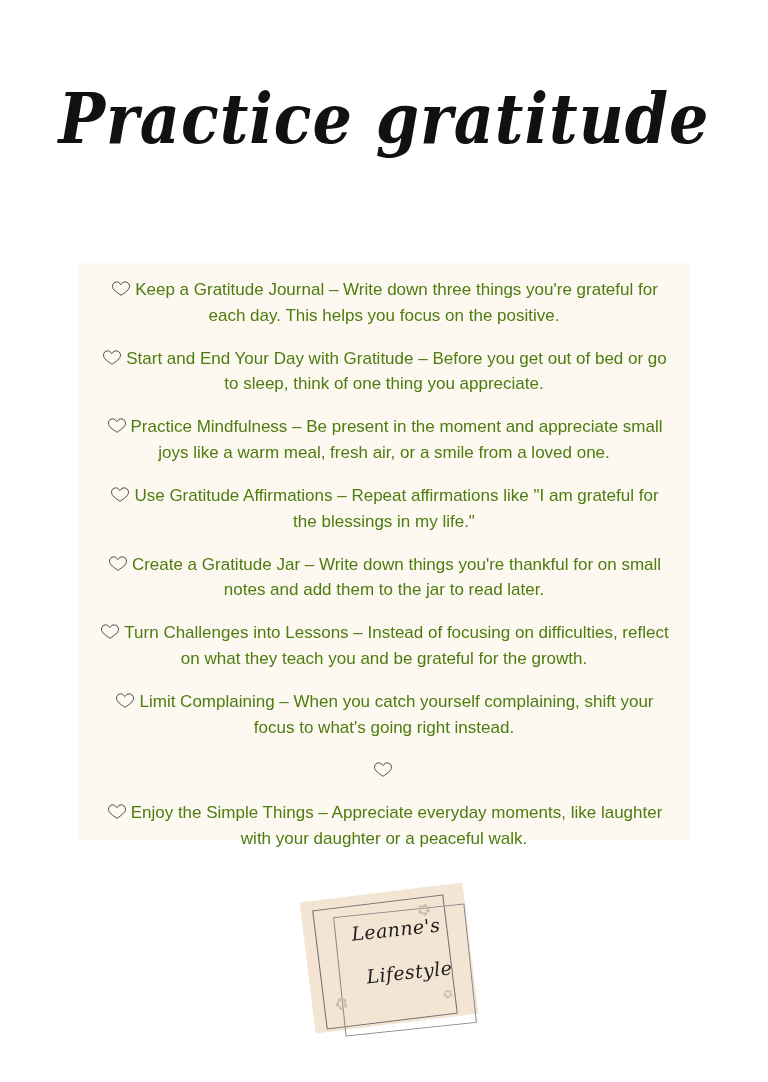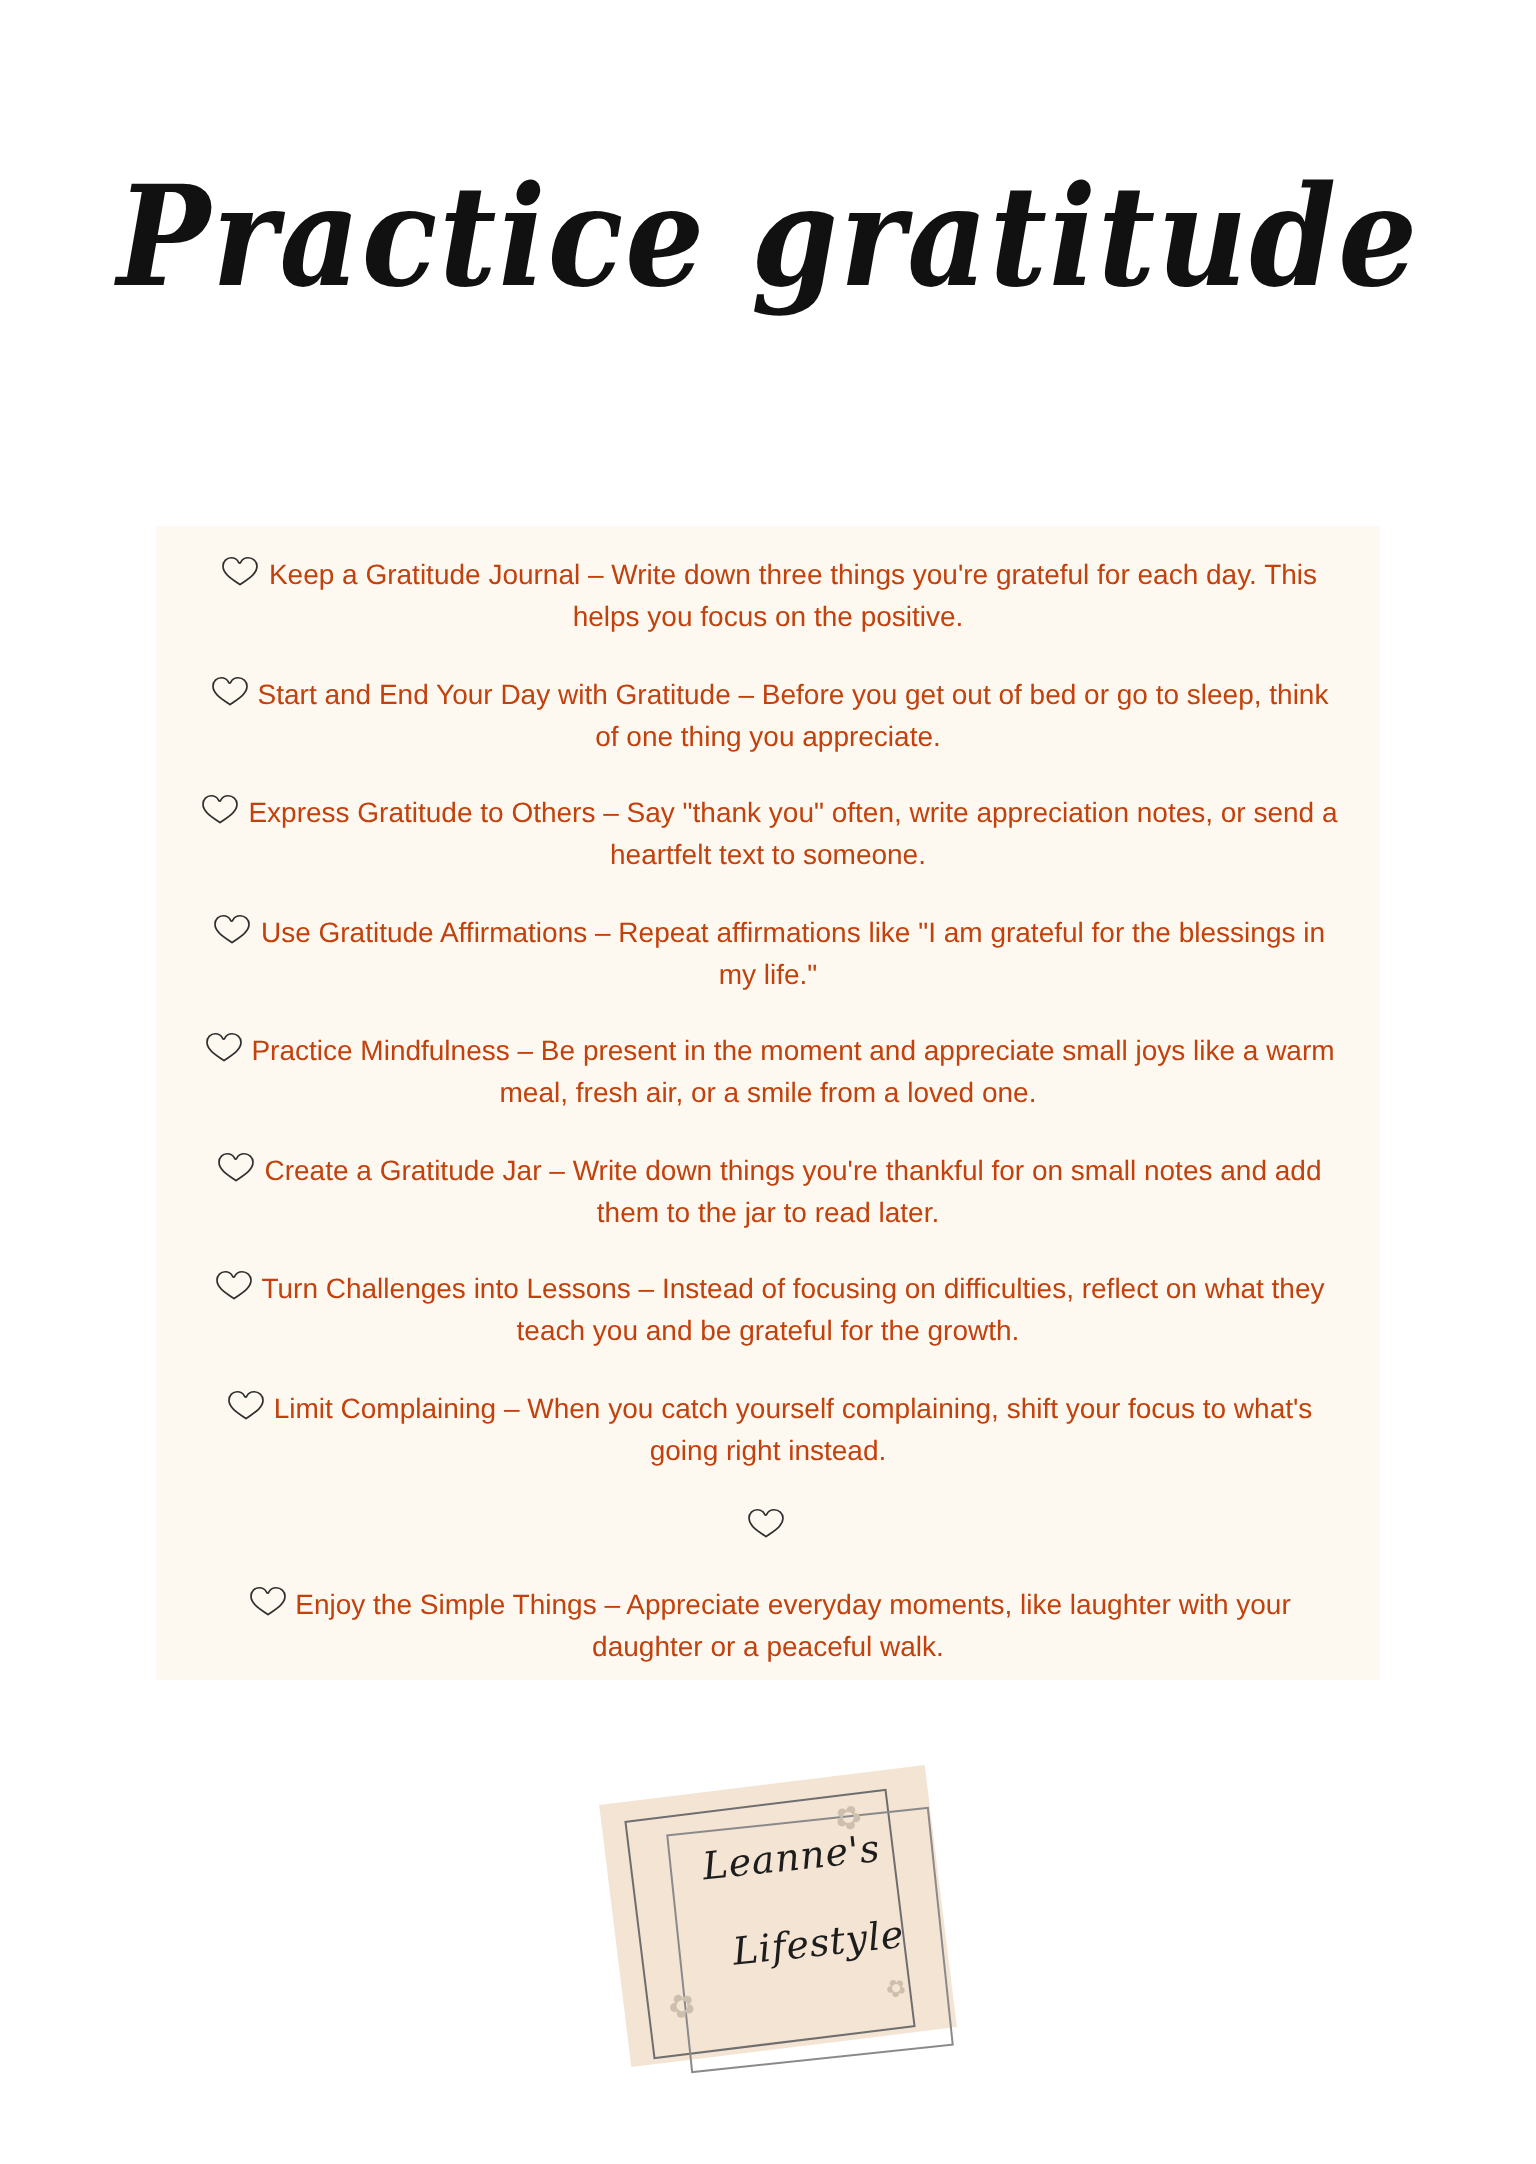--- a/index.html
+++ b/index.html
@@ -57,23 +57,23 @@
     top: 0;
     width: 612px;
     padding: 14px 8px 0 8px;
     box-sizing: border-box;
   }
   .item {
     display: block;
     margin: 0 0 17px 0;
     padding: 0 12px;
     text-align: center;
-    font-size: 14px;
+    font-size: 17px;
     line-height: 1.52;
-    color: #c2410c;
+    color: #4d7c0f;
     position: relative;
   }
   .item .heart {
     display: inline-block;
     vertical-align: -2px;
     margin-right: 3px;
   }
   .item .txt {
     display: inline;
   }
@@ -169,42 +169,35 @@
       </div>
 
       <div class="item">
         <span class="heart">
           <svg width="22" height="17" viewBox="0 0 24 20">
               <path d="M12 18C7 14.5 2 11.6 2 7.2 2 4.3 4.2 2.2 6.8 2.2c1.9 0 3.6 1.1 4.4 2.7.3.6.9.6 1.2 0 .8-1.6 2.5-2.7 4.4-2.7C19.5 2.2 22 4.3 22 7.2c0 4.4-5 7.3-10 10.8z" fill="none" stroke="#2f2f2f" stroke-width="1"></path>
             </svg>
         </span><span class="txt">Start and End Your Day with Gratitude – Before you get out of bed or go to sleep, think of one thing you appreciate.</span>
       </div>
 
-      <div class="item">
-        <span class="heart">
-          <svg width="22" height="17" viewBox="0 0 24 20">
-              <path d="M12 18C7 14.5 2 11.6 2 7.2 2 4.3 4.2 2.2 6.8 2.2c1.9 0 3.6 1.1 4.4 2.7.3.6.9.6 1.2 0 .8-1.6 2.5-2.7 4.4-2.7C19.5 2.2 22 4.3 22 7.2c0 4.4-5 7.3-10 10.8z" fill="none" stroke="#2f2f2f" stroke-width="1"></path>
-            </svg>
-        </span><span class="txt">Express Gratitude to Others – Say "thank you" often, write appreciation notes, or send a heartfelt text to someone.</span>
+
+      <div class="item">
+        <span class="heart">
+          <svg width="22" height="17" viewBox="0 0 24 20">
+              <path d="M12 18C7 14.5 2 11.6 2 7.2 2 4.3 4.2 2.2 6.8 2.2c1.9 0 3.6 1.1 4.4 2.7.3.6.9.6 1.2 0 .8-1.6 2.5-2.7 4.4-2.7C19.5 2.2 22 4.3 22 7.2c0 4.4-5 7.3-10 10.8z" fill="none" stroke="#2f2f2f" stroke-width="1"></path>
+            </svg>
+        </span><span class="txt">Practice Mindfulness – Be present in the moment and appreciate small joys like a warm meal, fresh air, or a smile from a loved one.</span>
       </div>
 
       <div class="item">
         <span class="heart">
           <svg width="22" height="17" viewBox="0 0 24 20">
               <path d="M12 18C7 14.5 2 11.6 2 7.2 2 4.3 4.2 2.2 6.8 2.2c1.9 0 3.6 1.1 4.4 2.7.3.6.9.6 1.2 0 .8-1.6 2.5-2.7 4.4-2.7C19.5 2.2 22 4.3 22 7.2c0 4.4-5 7.3-10 10.8z" fill="none" stroke="#2f2f2f" stroke-width="1"></path>
             </svg>
         </span><span class="txt">Use Gratitude Affirmations – Repeat affirmations like "I am grateful for the blessings in my life."</span>
-      </div>
-
-      <div class="item">
-        <span class="heart">
-          <svg width="22" height="17" viewBox="0 0 24 20">
-              <path d="M12 18C7 14.5 2 11.6 2 7.2 2 4.3 4.2 2.2 6.8 2.2c1.9 0 3.6 1.1 4.4 2.7.3.6.9.6 1.2 0 .8-1.6 2.5-2.7 4.4-2.7C19.5 2.2 22 4.3 22 7.2c0 4.4-5 7.3-10 10.8z" fill="none" stroke="#2f2f2f" stroke-width="1"></path>
-            </svg>
-        </span><span class="txt">Practice Mindfulness – Be present in the moment and appreciate small joys like a warm meal, fresh air, or a smile from a loved one.</span>
       </div>
 
       <div class="item">
         <span class="heart">
           <svg width="22" height="17" viewBox="0 0 24 20">
               <path d="M12 18C7 14.5 2 11.6 2 7.2 2 4.3 4.2 2.2 6.8 2.2c1.9 0 3.6 1.1 4.4 2.7.3.6.9.6 1.2 0 .8-1.6 2.5-2.7 4.4-2.7C19.5 2.2 22 4.3 22 7.2c0 4.4-5 7.3-10 10.8z" fill="none" stroke="#2f2f2f" stroke-width="1"></path>
             </svg>
         </span><span class="txt">Create a Gratitude Jar – Write down things you're thankful for on small notes and add them to the jar to read later.</span>
       </div>
 

